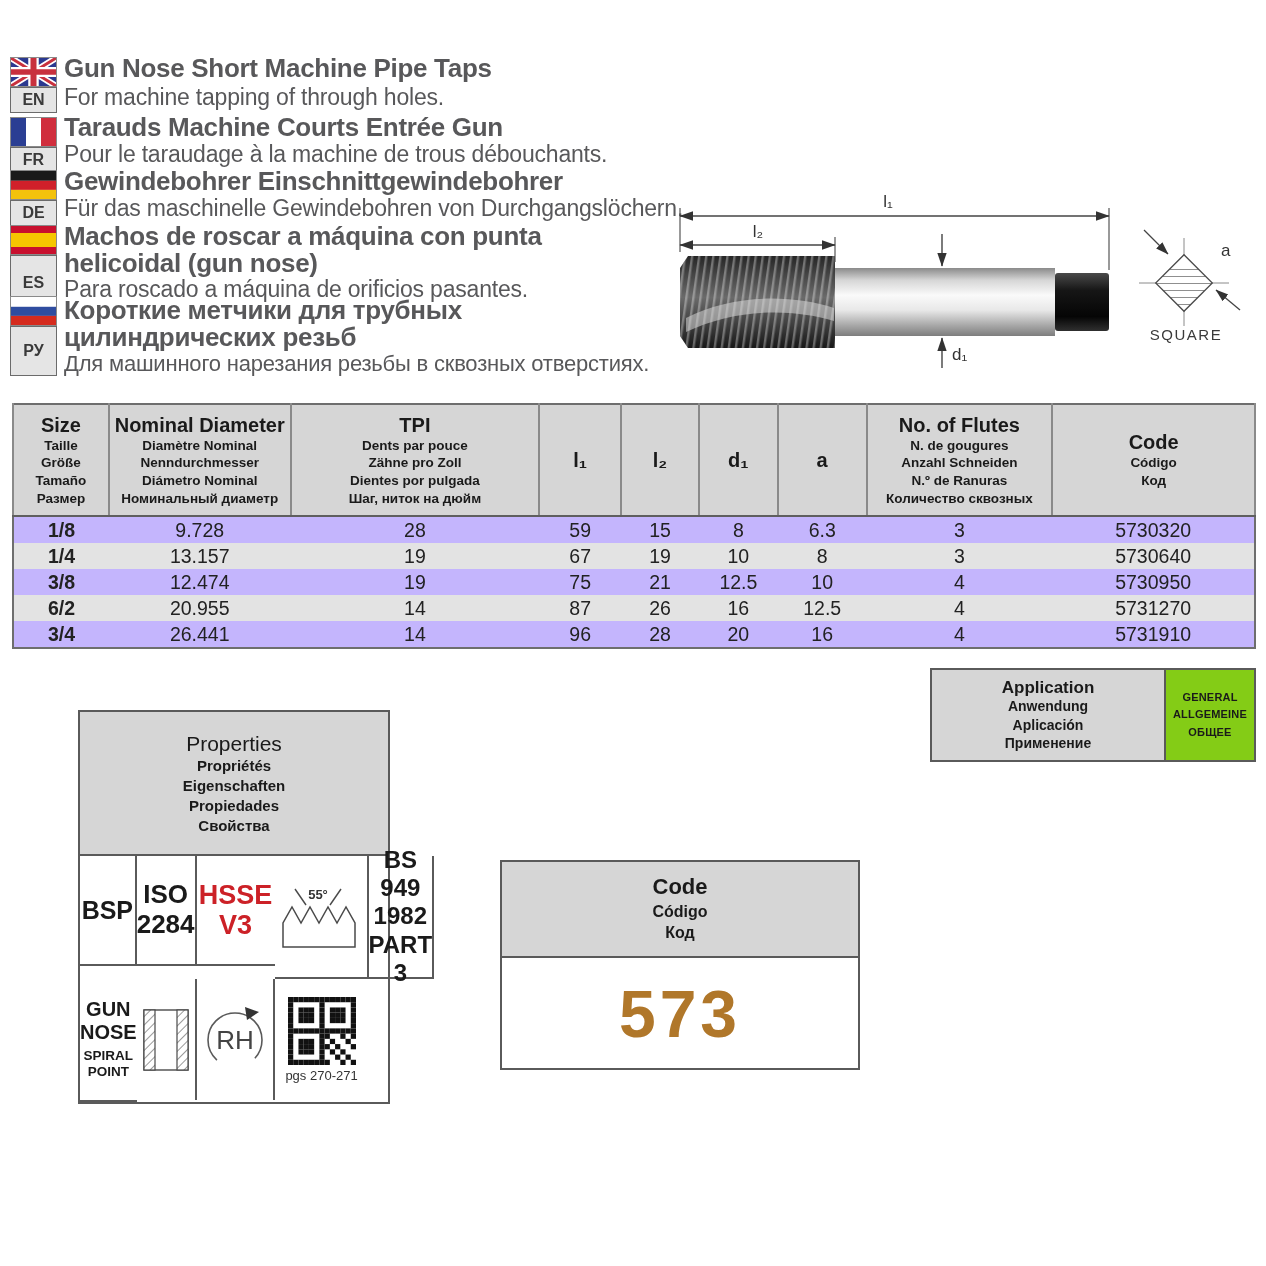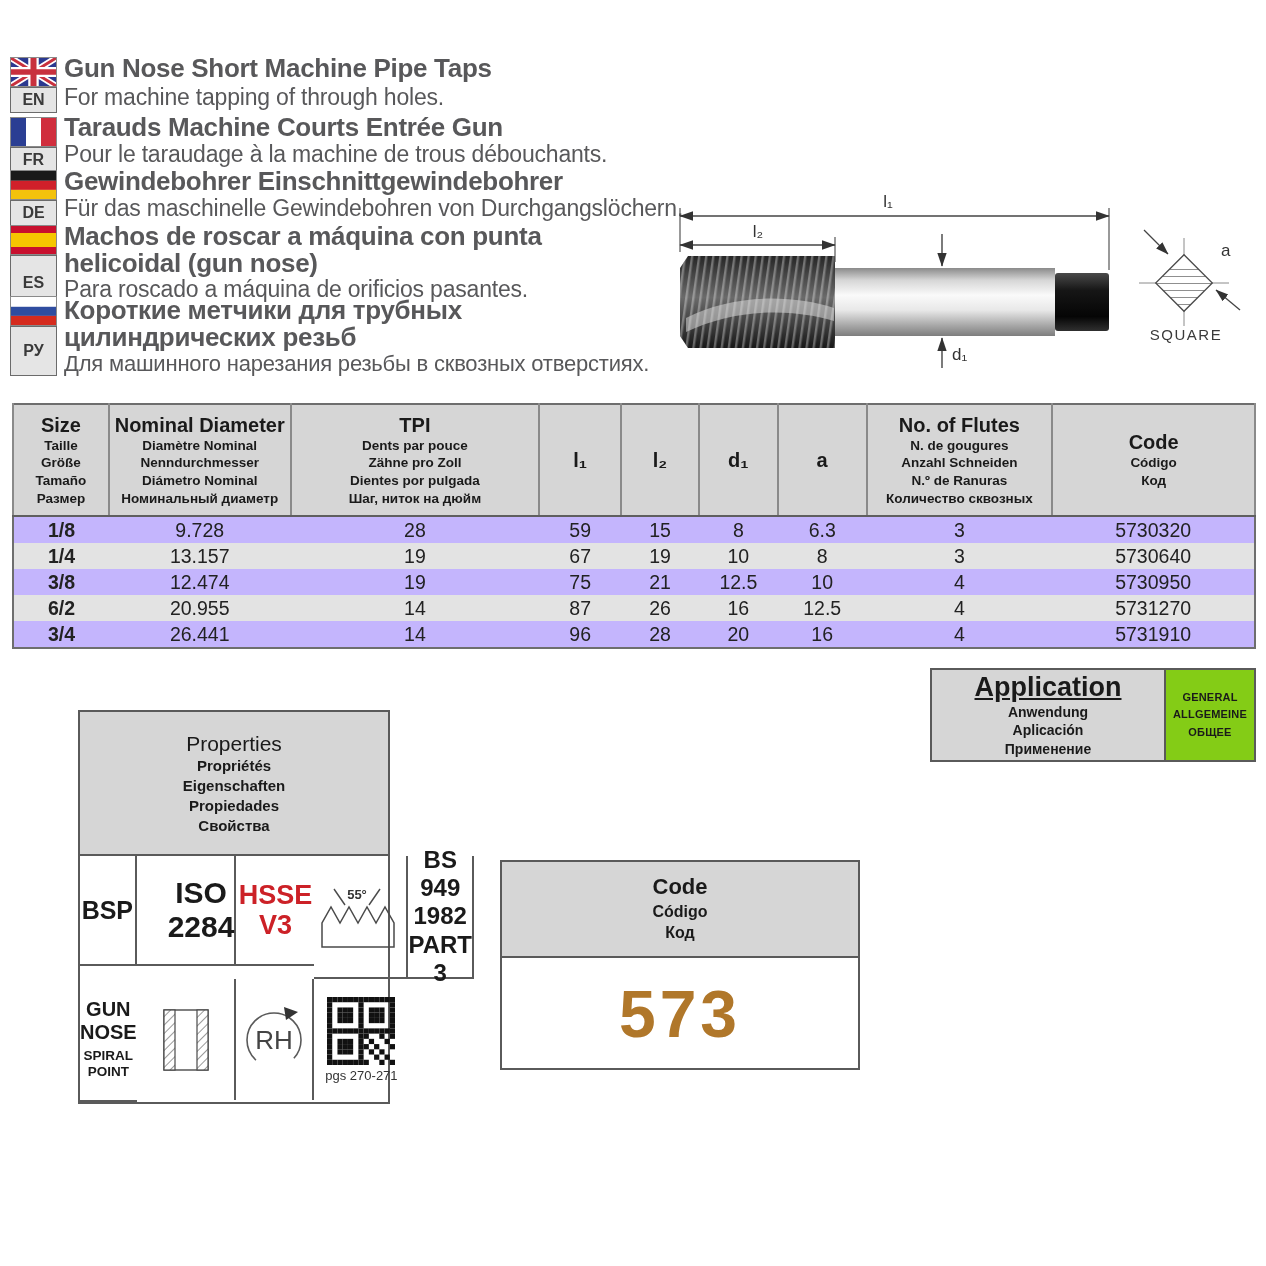--- a/index.html
+++ b/index.html
@@ -40,39 +40,39 @@
   table.spec td{text-align:center;font-size:19.5px;height:26px;padding:0;color:#222;background:#c4b5fd;}
   table.spec tr.alt td{background:#e3e3e3;}
   table.spec td:first-child{font-weight:bold;}
   table.spec tbody{border-top:none;}
 
   
   .app-box{position:absolute;left:930px;top:668px;width:326px;height:94px;border:2px solid #5a5a5a;
            display:flex;box-sizing:border-box;}
   .app-left{flex:1;background:#d6d6d6;border-right:2px solid #5a5a5a;display:flex;flex-direction:column;
             align-items:center;justify-content:center;}
-  .app-title{font-weight:bold;font-size:27px;line-height:1.15;text-decoration:underline;}
+  .app-title{font-weight:bold;font-size:17px;line-height:1.15;}
   .app-sub{font-weight:bold;font-size:14px;line-height:1.3;}
   .app-right{width:88px;background:#84cc16;display:flex;flex-direction:column;align-items:center;
              justify-content:center;font-weight:bold;font-size:11px;line-height:1.55;letter-spacing:0.2px;}
 
   
   .props{position:absolute;left:78px;top:710px;width:312px;border:2px solid #5a5a5a;box-sizing:border-box;background:#fff;}
   .props-header{height:142px;background:#d6d6d6;border-bottom:2px solid #5a5a5a;display:flex;
                 flex-direction:column;align-items:center;justify-content:center;}
   .props-title{font-weight:normal;font-size:21px;line-height:1.2;}
   .props-sub{font-weight:bold;font-size:15px;line-height:1.33;}
   .props-grid{display:grid;grid-template-columns:1fr 1fr 1fr 1fr 1fr;}
   .pcell{border-right:2px solid #5a5a5a;border-bottom:2px solid #5a5a5a;display:flex;flex-direction:column;
          align-items:center;justify-content:center;box-sizing:border-box;text-align:center;}
   .pcell.last-col{border-right:none;}
   .pcell.last-row{border-bottom:none;}
   .r1{height:110px}.r2{height:123px}.r3{height:121px}
   .bsp{font-size:25px;font-weight:bold;}
-  .iso{font-size:30px;font-weight:bold;line-height:1.15;padding-left:31px;}
+  .iso{font-size:26px;font-weight:bold;line-height:1.15;}
   .hsse{font-size:27px;font-weight:bold;line-height:1.12;color:#cc2127;}
   .bs949{font-size:24px;font-weight:bold;line-height:1.18;}
   .gun-main{font-size:20px;font-weight:bold;line-height:1.12;}
   .gun-sub{font-size:13.5px;font-weight:bold;line-height:1.2;margin-top:5px;}
   .qr-caption{font-size:13px;color:#333;margin-top:3px;}
 
   
   .code-box{position:absolute;left:500px;top:860px;width:360px;height:210px;border:2px solid #5a5a5a;
             box-sizing:border-box;background:#fff;}
   .code-header{height:94px;background:#d6d6d6;border-bottom:2px solid #5a5a5a;display:flex;

